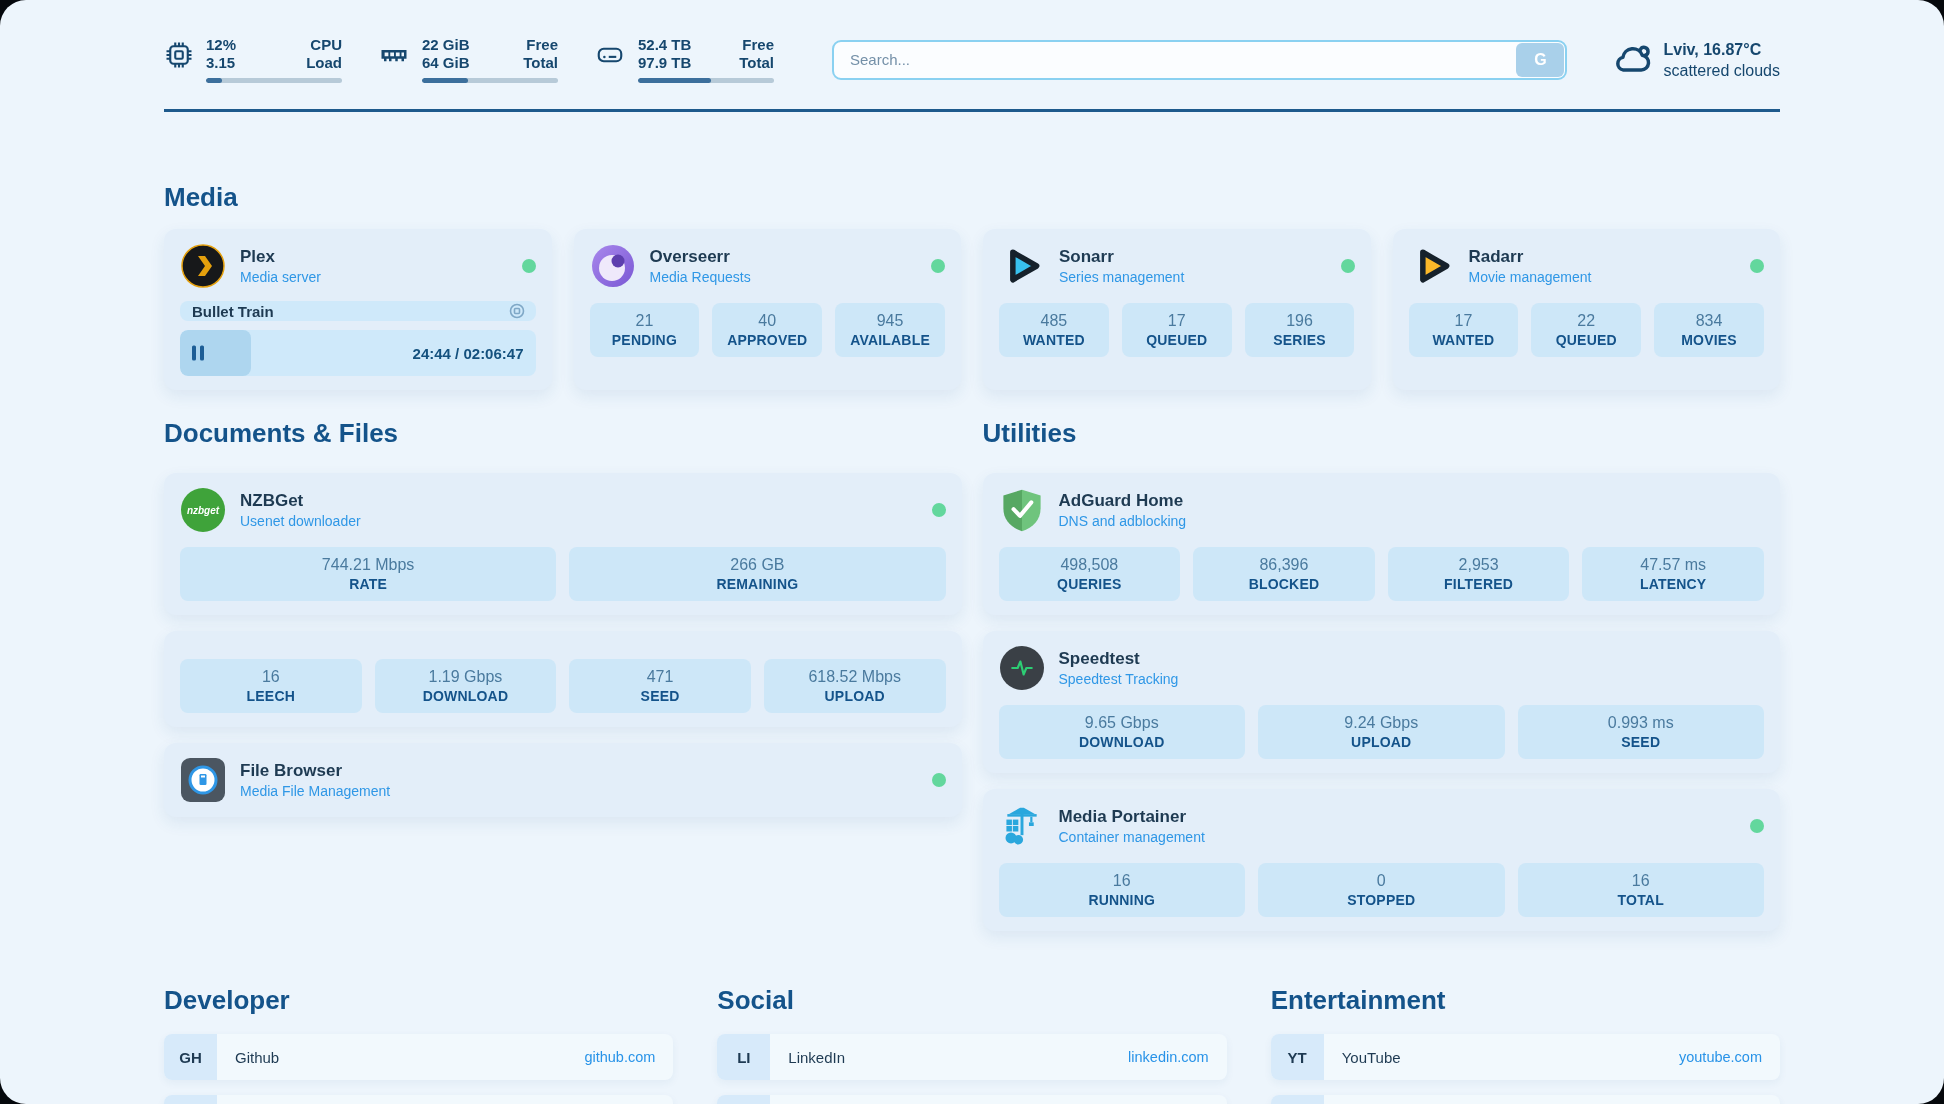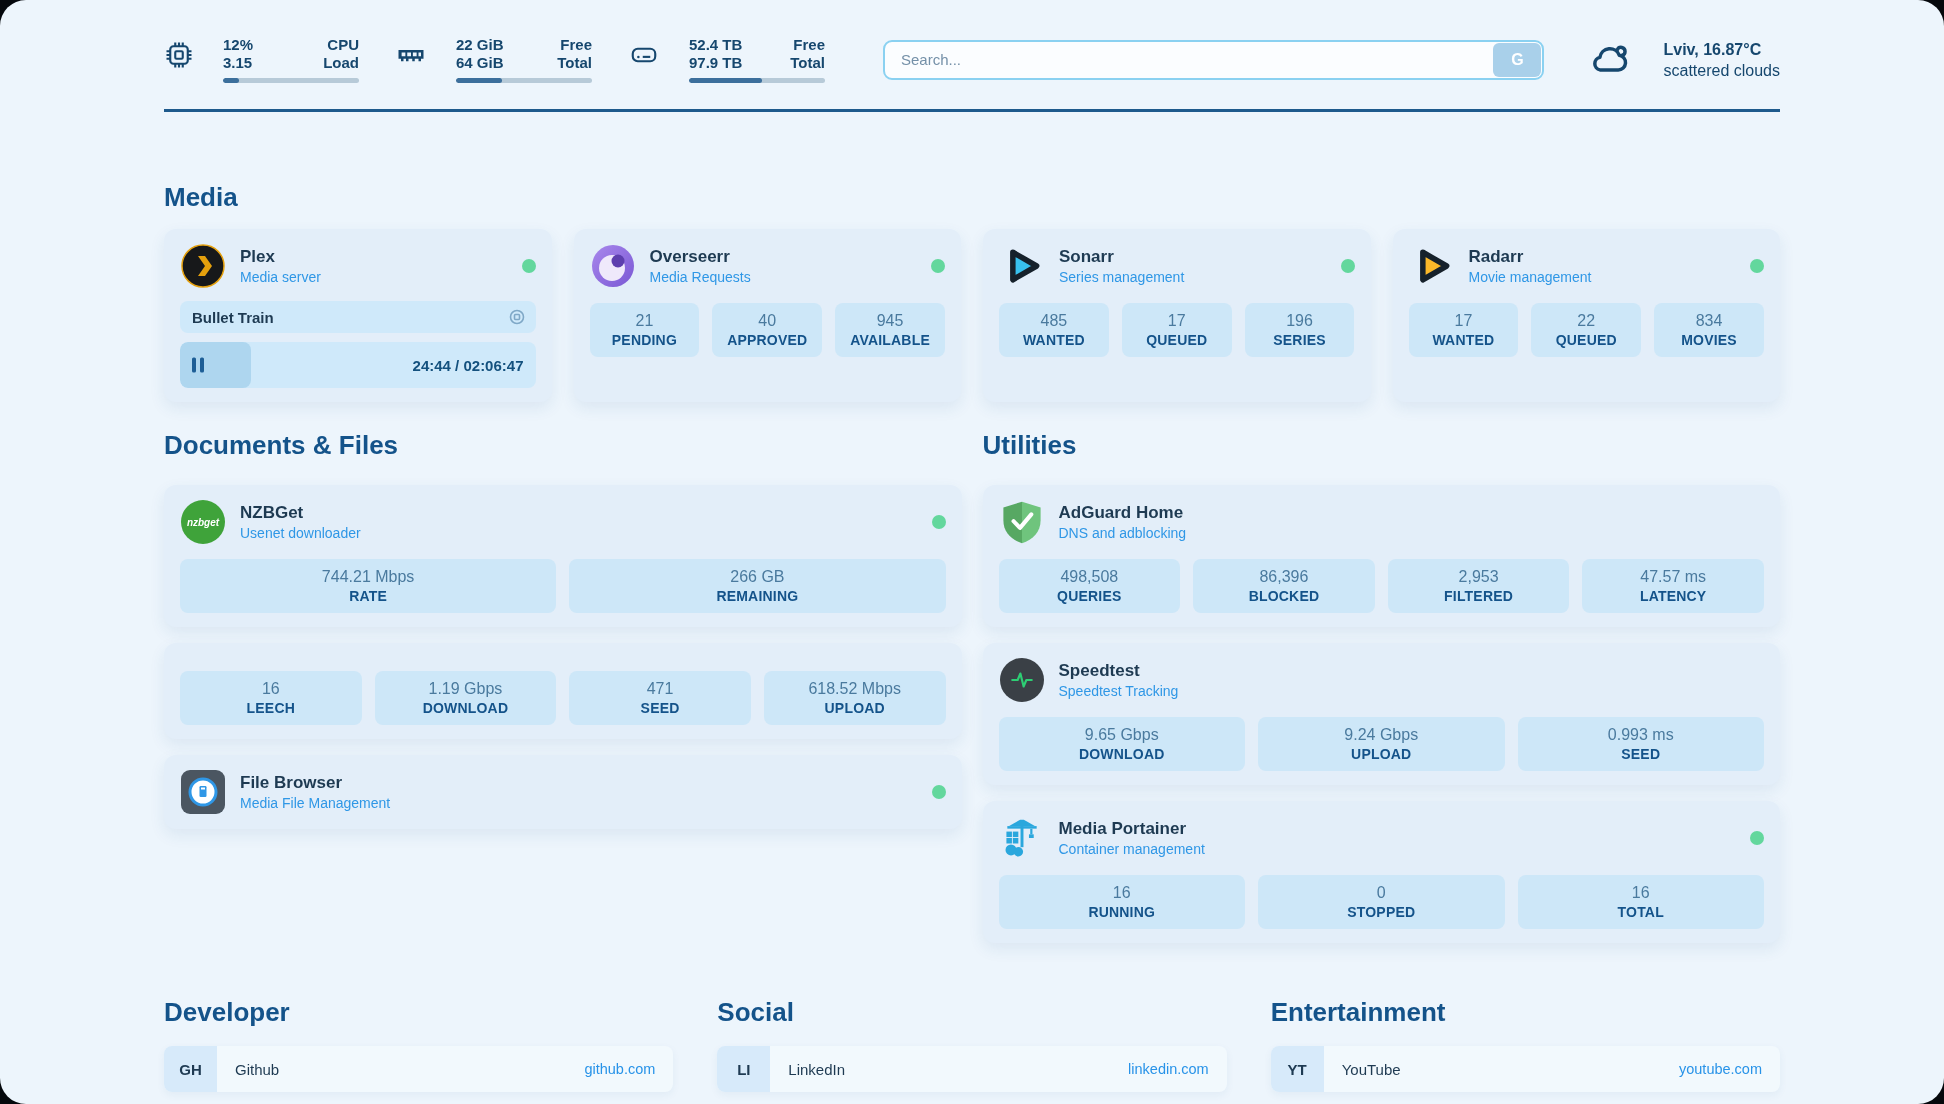--- a/index.html
+++ b/index.html
@@ -6,42 +6,42 @@
   html,body { width:1944px; height:1104px; }
   body { background:#05080c; font-family:"Liberation Sans", sans-serif; }
   .page {
     position:absolute; inset:0; width:1944px; height:1104px;
     background:#edf5fc; border-radius:26px; overflow:hidden;
   }
   .container { width:1616px; margin:0 auto; }
 
   
   .header { display:flex; align-items:center; padding-top:36px; }
-  .hstat { display:flex; align-items:flex-start; gap:29px; margin-right:36px; }
+  .hstat { display:flex; align-items:flex-start; gap:12px; margin-right:36px; }
   .hstat .hicon { color:#16476e; margin-top:4px; }
   .hstat-body { display:flex; flex-direction:column; }
   .hstat-cols { display:flex; gap:34px; }
   .hstat-col { display:flex; flex-direction:column; color:#16476e; font-size:15px; font-weight:600; line-height:18px; }
   .hstat-col.lbl { text-align:right; margin-left:auto; }
   .hbar { margin-top:6px; height:5px; width:136px; background:#b7cad8; border-radius:3px; overflow:hidden; }
   .hbar-fill { height:100%; background:#3c6f9c; border-radius:3px; }
 
   .searchwrap { flex:1; margin:0 44px 0 14px; position:relative;padding-left:8px; }
   .search {
     width:100%; height:40px; background:#fbfdff; border:2px solid #8ad1f1;
     border-radius:9px; padding:0 66px 0 16px; font-size:15px; color:#1e3a52;
     font-family:"Liberation Sans", sans-serif; outline:none;
   }
   .search::placeholder { color:#7490a8; }
   .gbtn {
     position:absolute; right:3px; top:3px; bottom:3px; width:48px;
     background:#a9d0ea; border:none; border-radius:6px; color:#ffffff;
     font-size:16px; font-weight:600; cursor:pointer; font-family:"Liberation Sans", sans-serif;
   }
-  .weather { display:flex; align-items:center; gap:31px; }
+  .weather { display:flex; align-items:center; gap:8px; }
   .weather-txt { color:#16476e; font-size:16px; line-height:21px; }
   .weather-txt .wtop { font-weight:700; }
   .divider { border-bottom:3px solid #1e5a8c; margin-top:26px; }
 
   
   .sec-title { font-size:26px; font-weight:700; color:#14538a; }
   .media-title { margin-top:70px; margin-bottom:16px; }
   .media-grid { display:grid; grid-template-columns:repeat(4,1fr); gap:22px; }
 
   .card {
@@ -58,21 +58,21 @@
   .stat-row { display:flex; gap:13px; margin-top:14px; }
   .stat-box {
     flex:1; background:#cde7f8; border-radius:8px; padding:7px 8px 8px;
     text-align:center;
   }
   .stat-val { font-size:16px; color:#4a7a9e; line-height:21px; }
   .stat-lbl { font-size:14px; font-weight:700; color:#14538a; letter-spacing:.2px; line-height:18px; }
 
   
   .np-row {
-    margin-top:12px; background:#cfe9fa; border-radius:8px; height:32px;
+    margin-top:12px; background:#cfe9fa; border-radius:8px; height:20px;
     display:flex; align-items:center; padding:0 10px 0 12px;
     font-size:15px; font-weight:600; color:#1e3a52;
   }
   .np-cast { margin-left:auto; color:#7fa8c7; display:flex; }
   .np-prog {
     margin-top:9px; background:#cfe9fa; border-radius:8px; height:46px;
     position:relative; overflow:hidden;
   }
   .np-fill { position:absolute; left:0; top:0; bottom:0; background:#aed6ef; border-radius:8px; }
   .pause { position:absolute; left:12px; top:50%; transform:translateY(-50%); display:flex; gap:4px; cursor:pointer; }

